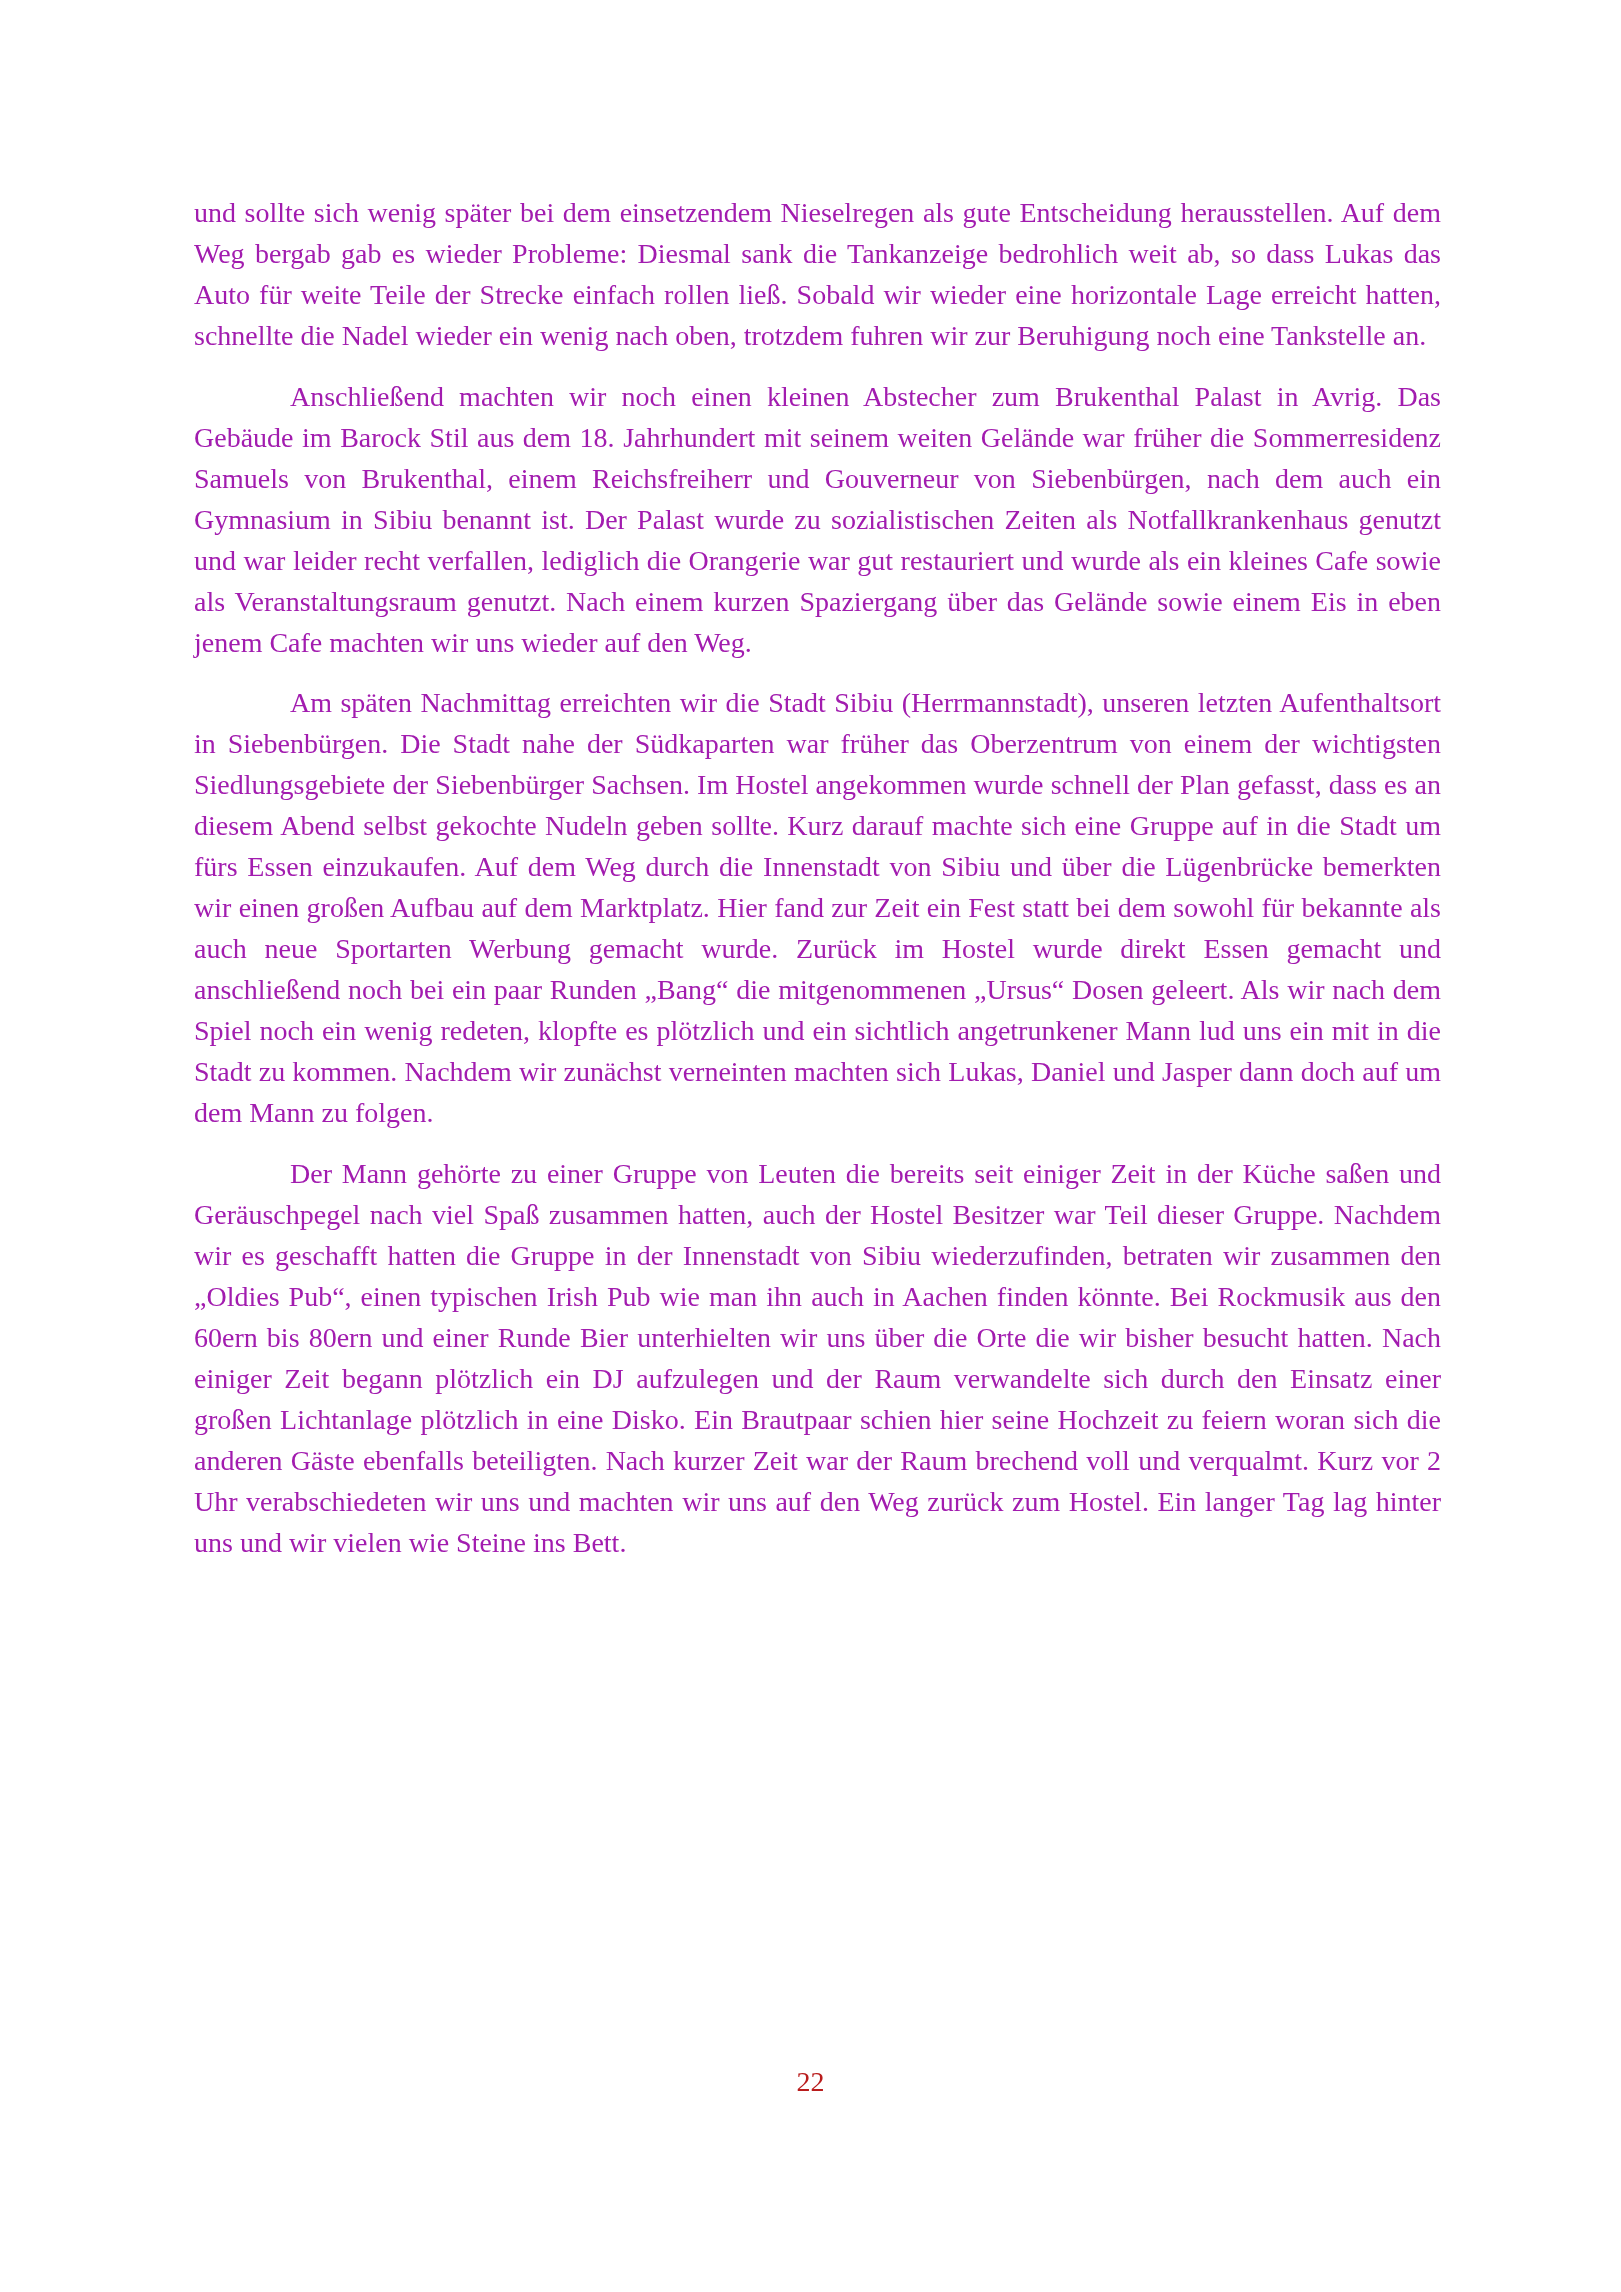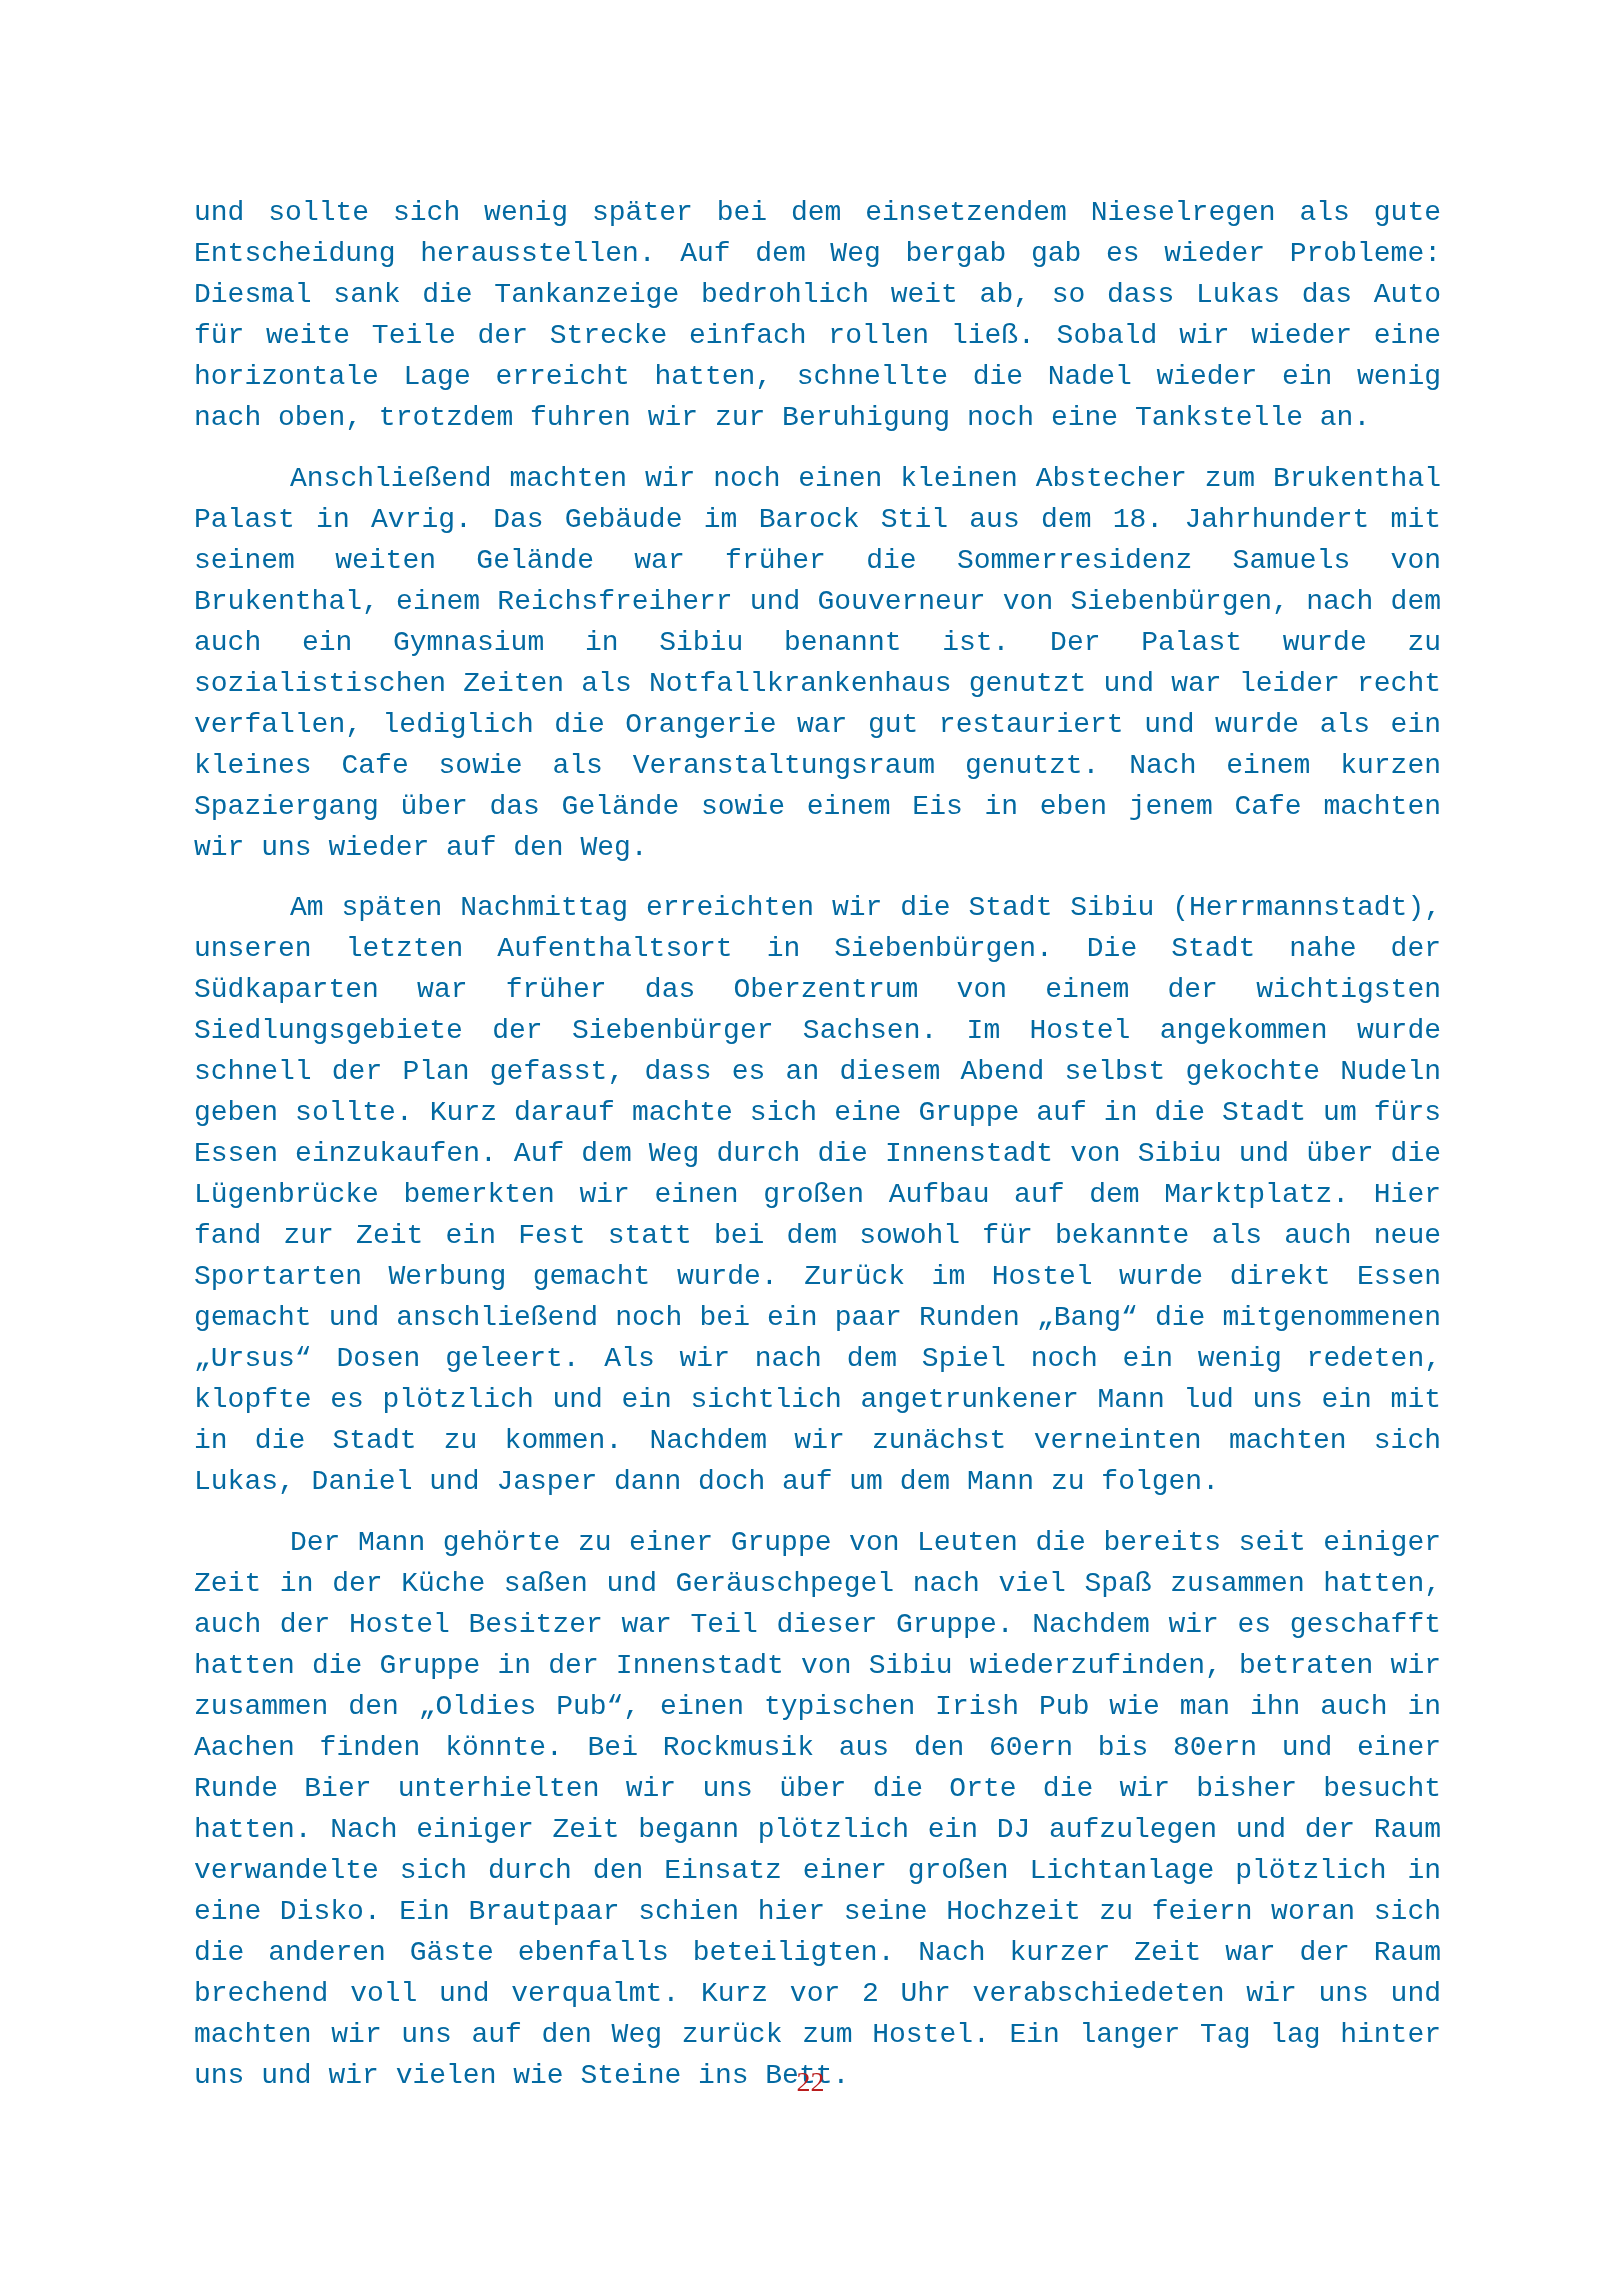--- a/index.html
+++ b/index.html
@@ -19,24 +19,24 @@
       top: 0;
       width: 1621px;
       height: 2293px;
       background: #ffffff;
     }
     .content {
       position: absolute;
       left: 194px;
       top: 192px;
       width: 1247px;
-      font-family: Liberation Mono, monospace;
+      font-family: Liberation Serif, serif;
       font-size: 28px;
       line-height: 41px;
-      color: #0369a1;
+      color: #a21caf;
     }
     .para {
       margin: 0 0 19.6px 0;
       text-align: justify;
       hyphens: none;
     }
     .para.indent {
       text-indent: 96px;
     }
     .page-number {

